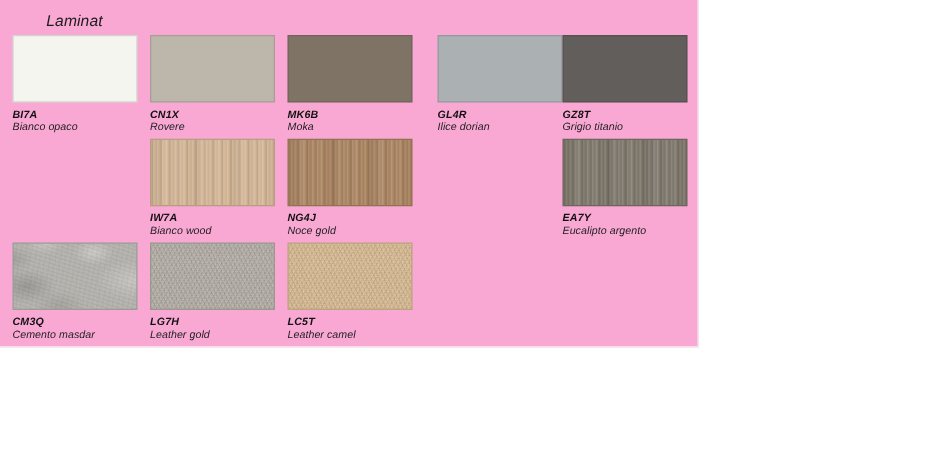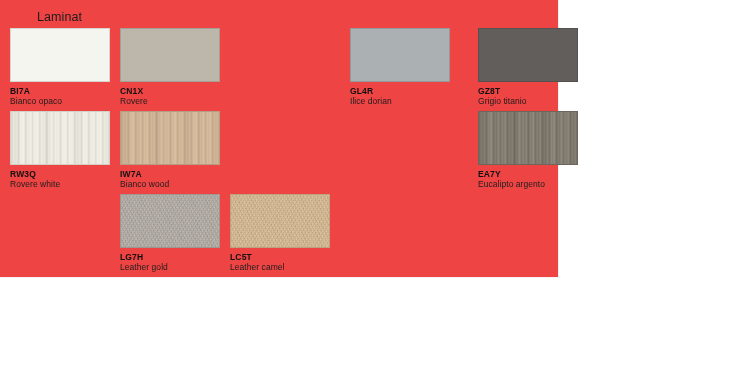--- a/index.html
+++ b/index.html
@@ -16,24 +16,25 @@
     position: relative;
   }
 
   
   #material-panel {
     position: absolute;
     left: 0;
     top: 0;
     width: 559px;
     height: 278px;
-    background: #ef4444;
+    background: #f9a8d4;
     border-right: 1px solid #f0f0f0;
     border-bottom: 1px solid #f4f4f4;
     box-sizing: border-box;
+    font-style: italic;
   }
 
   
   #panel-title {
     position: absolute;
     left: 37px;
     top: 10px;
     font-size: 12.5px;
     color: #1c1c1c;
     letter-spacing: 0.1px;
@@ -54,21 +55,21 @@
   }
   .swatch-cell {
     position: absolute;
     top: 0;
     width: 83px;
   }
   .swatch-cell[data-col="0"] { left: 0px; }
   .swatch-cell[data-col="1"] { left: 110px; }
   .swatch-cell[data-col="2"] { left: 220px; }
   .swatch-cell[data-col="3"] { left: 330px; padding-left: 10px; }
-  .swatch-cell[data-col="4"] { left: 440px; margin-left: 28px; }
+  .swatch-cell[data-col="4"] { left: 440px; }
 
   .swatch-chip {
     position: relative;
     width: 100px;
     height: 54px;
     overflow: hidden;
     box-sizing: border-box;
     border: 1px solid rgba(0,0,0,0.13);
   }
   .swatch-chip .tex {
@@ -190,59 +191,73 @@
           <div class="swatch-code">BI7A</div>
           <div class="swatch-name">Bianco opaco</div>
         </div>
         <div class="swatch-cell" data-col="1">
           <div class="swatch-chip" style="background: rgb(189, 182, 171);">
             <div class="tex tex-solid"></div>
           </div>
           <div class="swatch-code">CN1X</div>
           <div class="swatch-name">Rovere</div>
         </div>
+        <div class="swatch-cell" data-col="2">
+          <div class="swatch-chip" style="background: rgb(127, 115, 101);">
+            <div class="tex tex-solid"></div>
+          </div>
+          <div class="swatch-code">MK6B</div>
+          <div class="swatch-name">Moka</div>
+        </div>
         <div class="swatch-cell" data-col="3">
           <div class="swatch-chip" style="background: rgb(171, 176, 178);">
             <div class="tex tex-solid"></div>
           </div>
           <div class="swatch-code">GL4R</div>
           <div class="swatch-name">Ilice dorian</div>
         </div>
         <div class="swatch-cell" data-col="4">
           <div class="swatch-chip" style="background: rgb(97, 94, 92);">
             <div class="tex tex-solid"></div>
           </div>
           <div class="swatch-code">GZ8T</div>
           <div class="swatch-name">Grigio titanio</div>
+        </div>
+      </div>
+      <div class="swatch-row">
+        <div class="swatch-cell" data-col="1">
+          <div class="swatch-chip" style="background: rgb(211, 181, 149);">
+            <div class="tex tex-wood"></div>
+          </div>
+          <div class="swatch-code">IW7A</div>
+          <div class="swatch-name">Bianco wood</div>
+        </div>
+        <div class="swatch-cell" data-col="2">
+          <div class="swatch-chip" style="background: rgb(169, 131, 95);">
+            <div class="tex tex-wood"></div>
+          </div>
+          <div class="swatch-code">NG4J</div>
+          <div class="swatch-name">Noce gold</div>
+        </div>
+        <div class="swatch-cell" data-col="4">
+          <div class="swatch-chip" style="background: rgb(125, 118, 106);">
+            <div class="tex tex-wood"></div>
+          </div>
+          <div class="swatch-code">EA7Y</div>
+          <div class="swatch-name">Eucalipto argento</div>
         </div>
       </div>
       <div class="swatch-row">
         <div class="swatch-cell" data-col="0">
-          <div class="swatch-chip" style="background: rgb(241, 239, 228);">
-            <div class="tex tex-wood"></div>
-          </div>
-          <div class="swatch-code">RW3Q</div>
-          <div class="swatch-name">Rovere white</div>
-        </div>
-        <div class="swatch-cell" data-col="1">
-          <div class="swatch-chip" style="background: rgb(211, 181, 149);">
-            <div class="tex tex-wood"></div>
-          </div>
-          <div class="swatch-code">IW7A</div>
-          <div class="swatch-name">Bianco wood</div>
-        </div>
-        <div class="swatch-cell" data-col="4">
-          <div class="swatch-chip" style="background: rgb(125, 118, 106);">
-            <div class="tex tex-wood"></div>
-          </div>
-          <div class="swatch-code">EA7Y</div>
-          <div class="swatch-name">Eucalipto argento</div>
-        </div>
-      </div>
-      <div class="swatch-row">
+          <div class="swatch-chip" style="background: rgb(180, 178, 173);">
+            <div class="tex tex-concrete"></div>
+          </div>
+          <div class="swatch-code">CM3Q</div>
+          <div class="swatch-name">Cemento masdar</div>
+        </div>
         <div class="swatch-cell" data-col="1">
           <div class="swatch-chip" style="background: rgb(180, 174, 166);">
             <div class="tex tex-leather"></div>
           </div>
           <div class="swatch-code">LG7H</div>
           <div class="swatch-name">Leather gold</div>
         </div>
         <div class="swatch-cell" data-col="2">
           <div class="swatch-chip" style="background: rgb(216, 187, 146);">
             <div class="tex tex-leather"></div>

